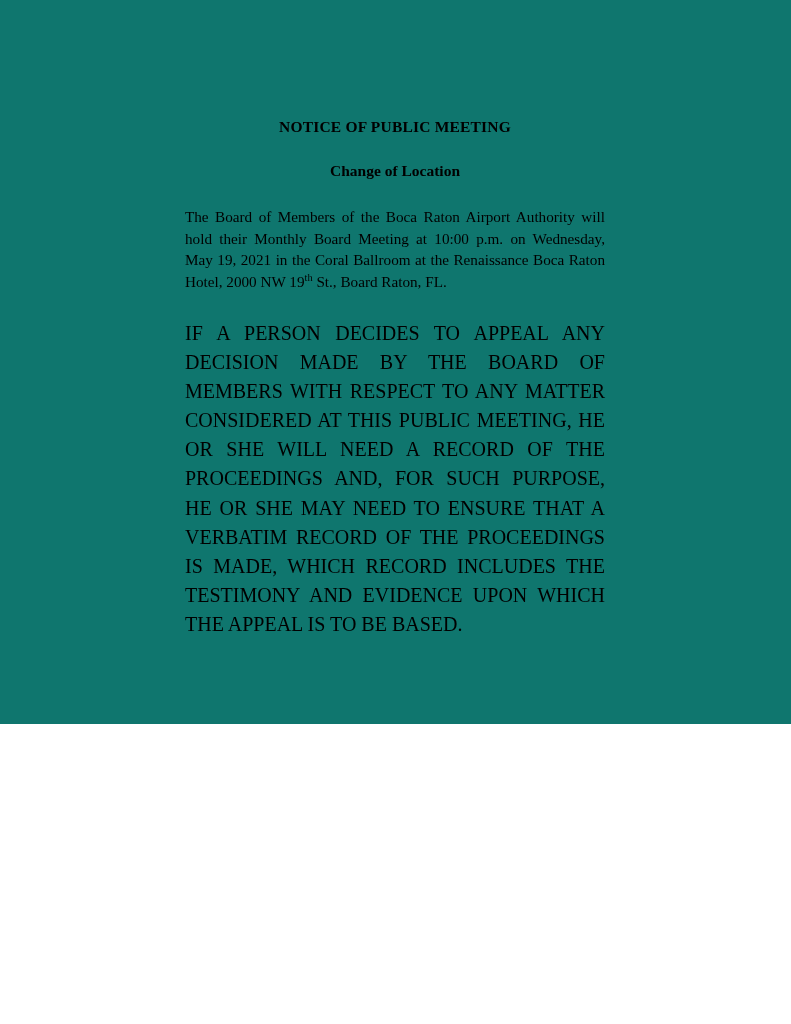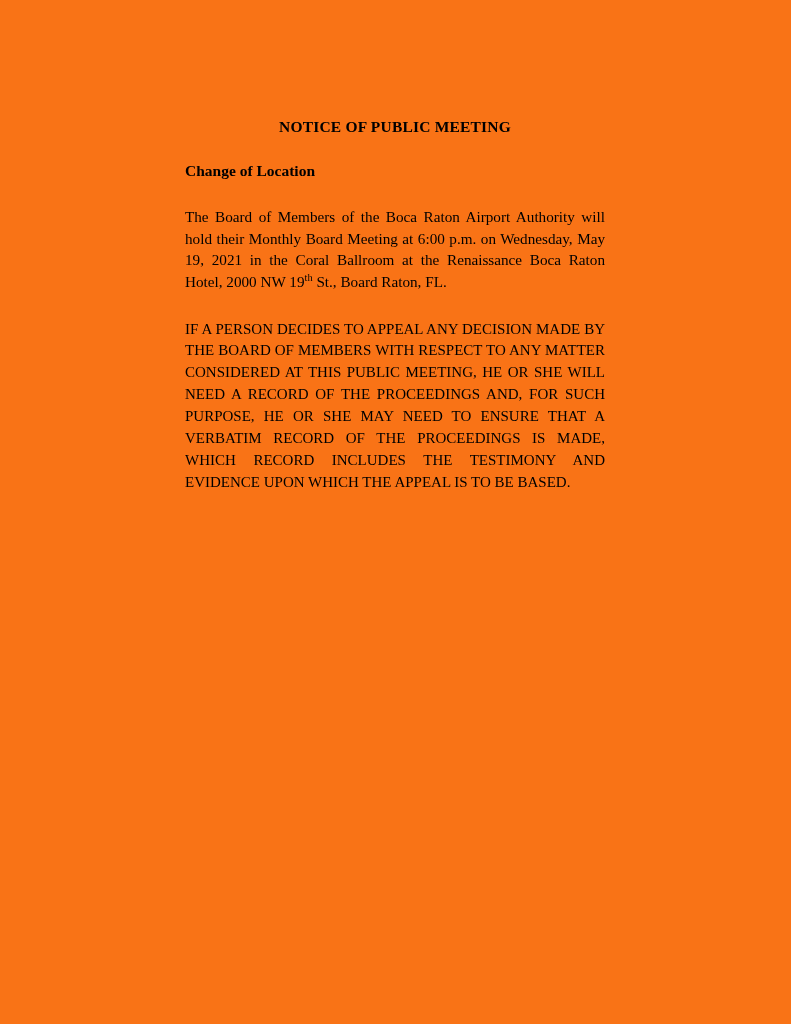--- a/index.html
+++ b/index.html
@@ -10,51 +10,52 @@
   body {
     width: 791px;
     height: 1024px;
     font-family: "Liberation Serif", serif;
     color: #000000;
     -webkit-font-smoothing: antialiased;
   }
   .page {
     position: relative;
     width: 791px;
-    height: 1024px;
-    background: #f97316;
+    height: 724px;
+    background: #0f766e;
     overflow: hidden;
   }
   .content {
     position: absolute;
     left: 185px;
     top: 118px;
     width: 420px;
   }
   .doc-title {
     font-size: 15.5px;
     text-align: center;
     letter-spacing: 0.2px;
     margin: 0 0 0 0;
     line-height: 1.2;
   }
   .doc-subtitle {
     font-size: 15.5px;
+    text-align: center;
     margin: 25px 0 0 0;
     line-height: 1.2;
   }
   .para {
     font-size: 15.2px;
     text-align: justify;
     text-justify: inter-word;
     line-height: 1.42;
     margin: 26px 0 0 0;
   }
   .para-caps {
-    font-size: 15px;
+    font-size: 20px;
     text-align: justify;
     text-justify: inter-word;
     line-height: 1.46;
     margin: 26px 0 0 0;
   }
   sup {
     font-size: 0.68em;
     vertical-align: super;
     line-height: 0;
   }
@@ -62,18 +63,18 @@
 </head>
 <body>
 
 <div class="page">
   <div class="content">
 
     <h1 class="doc-title">NOTICE OF PUBLIC MEETING</h1>
 
     <h2 class="doc-subtitle">Change of Location</h2>
 
-    <p class="para"><span>The Board of Members of the Boca Raton Airport Authority will hold their Monthly Board Meeting at 6:00 p.m. on Wednesday, May 19, 2021 in the Coral Ballroom at the Renaissance Boca Raton Hotel, 2000 NW 19</span><sup>th</sup><span> St., Board Raton, FL.</span></p>
+    <p class="para"><span>The Board of Members of the Boca Raton Airport Authority will hold their Monthly Board Meeting at 10:00 p.m. on Wednesday, May 19, 2021 in the Coral Ballroom at the Renaissance Boca Raton Hotel, 2000 NW 19</span><sup>th</sup><span> St., Board Raton, FL.</span></p>
 
     <p class="para-caps">IF A PERSON DECIDES TO APPEAL ANY DECISION MADE BY THE BOARD OF MEMBERS WITH RESPECT TO ANY MATTER CONSIDERED AT THIS PUBLIC MEETING, HE OR SHE WILL NEED A RECORD OF THE PROCEEDINGS AND, FOR SUCH PURPOSE, HE OR SHE MAY NEED TO ENSURE THAT A VERBATIM RECORD OF THE PROCEEDINGS IS MADE, WHICH RECORD INCLUDES THE TESTIMONY AND EVIDENCE UPON WHICH THE APPEAL IS TO BE BASED.</p>
 
   </div>
 </div>
 
 </body></html>

